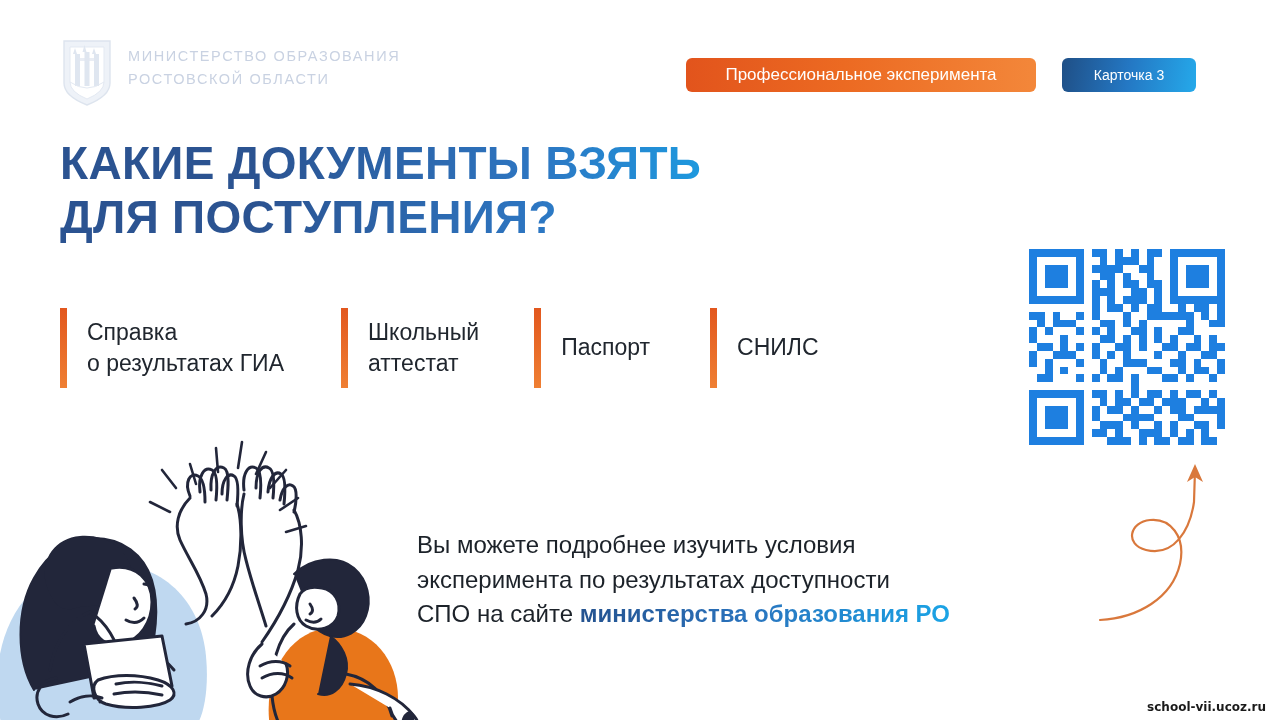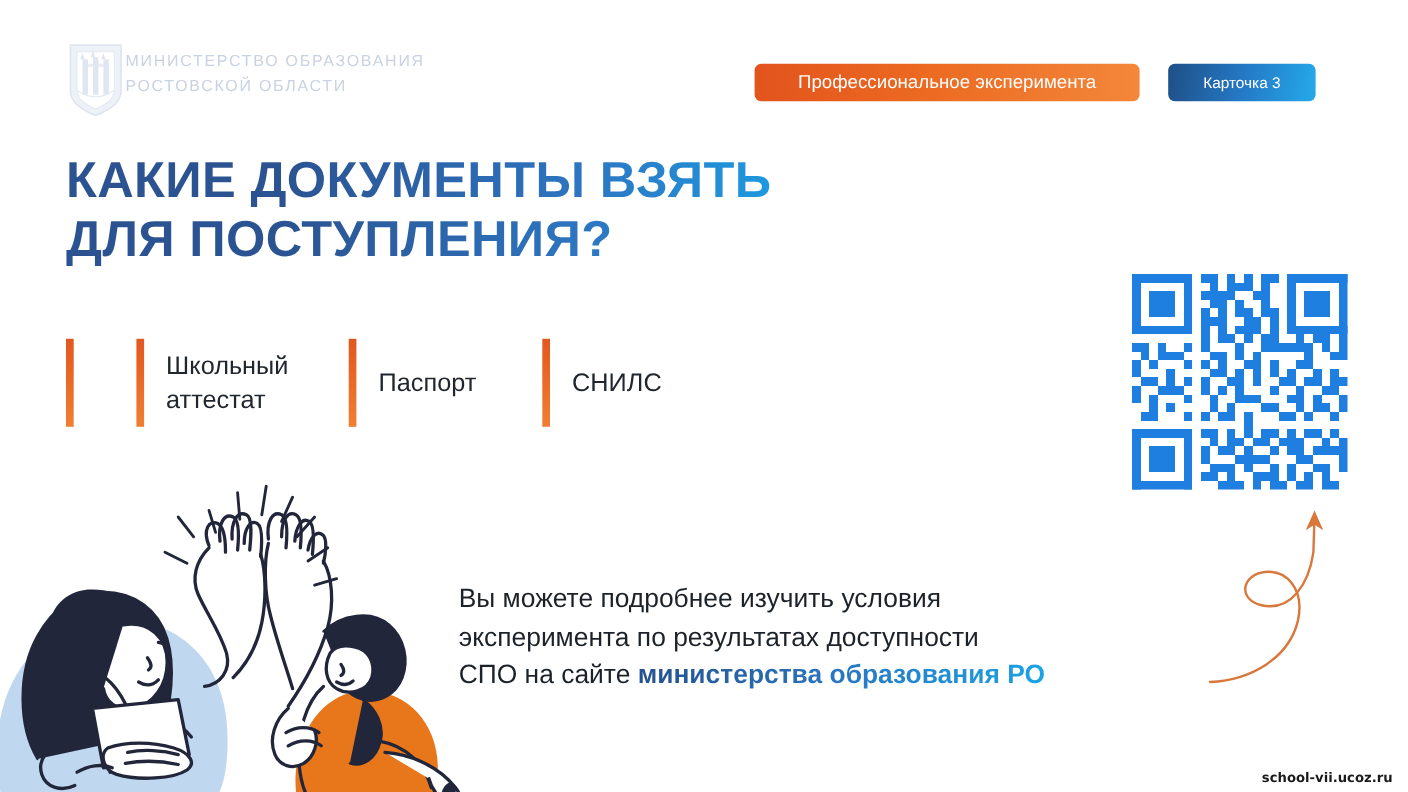--- a/index.html
+++ b/index.html
@@ -5,21 +5,21 @@
   * { margin:0; padding:0; box-sizing:border-box; }
   html, body {
     width:1280px; height:720px;
     background:#ffffff;
     font-family:"Liberation Sans", sans-serif;
     overflow:hidden;
   }
   #slide { position:relative; width:1280px; height:720px; background:#fff; }
 
   
-  .brand { position:absolute; left:60px; top:38px; display:flex; align-items:flex-start; }
+  .brand { position:absolute; left:60px; top:38px; display:flex; align-items:flex-start; gap:14px; }
   .emblem { width:54px; height:70px; flex:none; }
   .brand-text {
     font-size:14.5px; letter-spacing:1.6px; line-height:1.62;
     color:#c9d2e2; font-weight:400; white-space:pre-line; padding-top:7px;
   }
 
   .badge {
     position:absolute; display:flex; align-items:center; justify-content:center;
     color:#ffffff; border-radius:6px; white-space:nowrap;
   }
@@ -120,20 +120,22 @@
 
   <div class="badge badge-pro">Профессиональное эксперимента</div>
   <div class="badge badge-card">Карточка 3</div>
 
   <h1 class="headline">КАКИЕ ДОКУМЕНТЫ ВЗЯТЬ
 ДЛЯ ПОСТУПЛЕНИЯ?</h1>
 
   <div class="docs">
     <div class="doc doc-0">
       <span class="doc-bar"></span>
+      <span class="doc-label">Справка
+о результатах ГИА</span>
     </div>
     <div class="doc doc-1">
       <span class="doc-bar"></span>
       <span class="doc-label">Школьный
 аттестат</span>
     </div>
     <div class="doc doc-2">
       <span class="doc-bar"></span>
       <span class="doc-label">Паспорт</span>
     </div>

